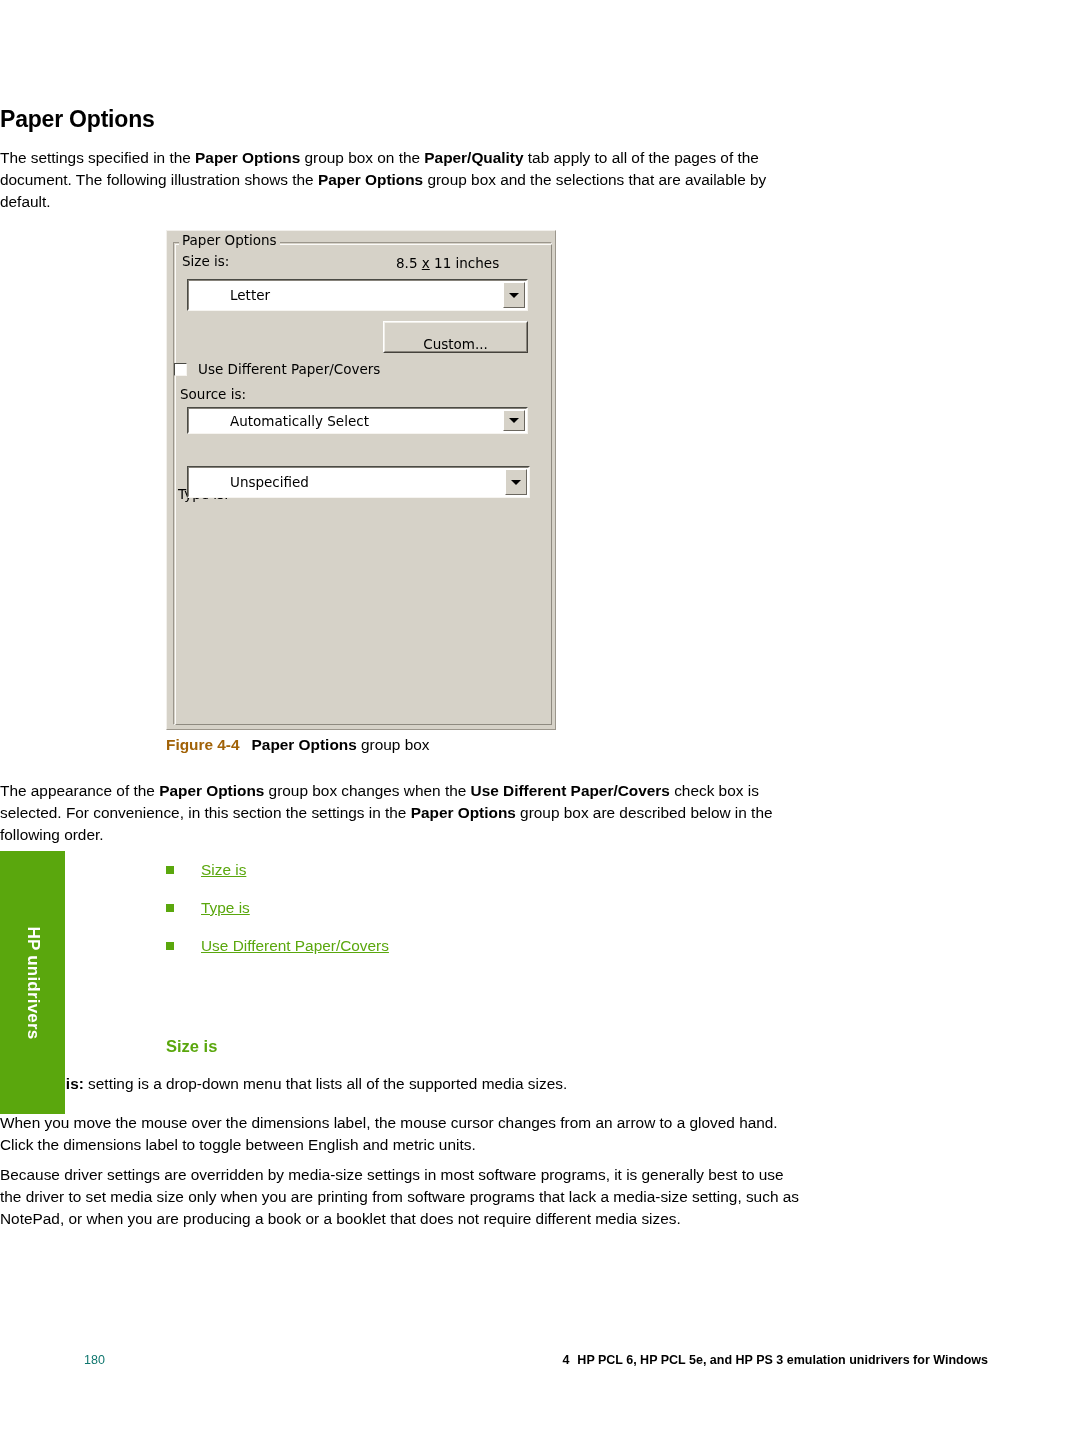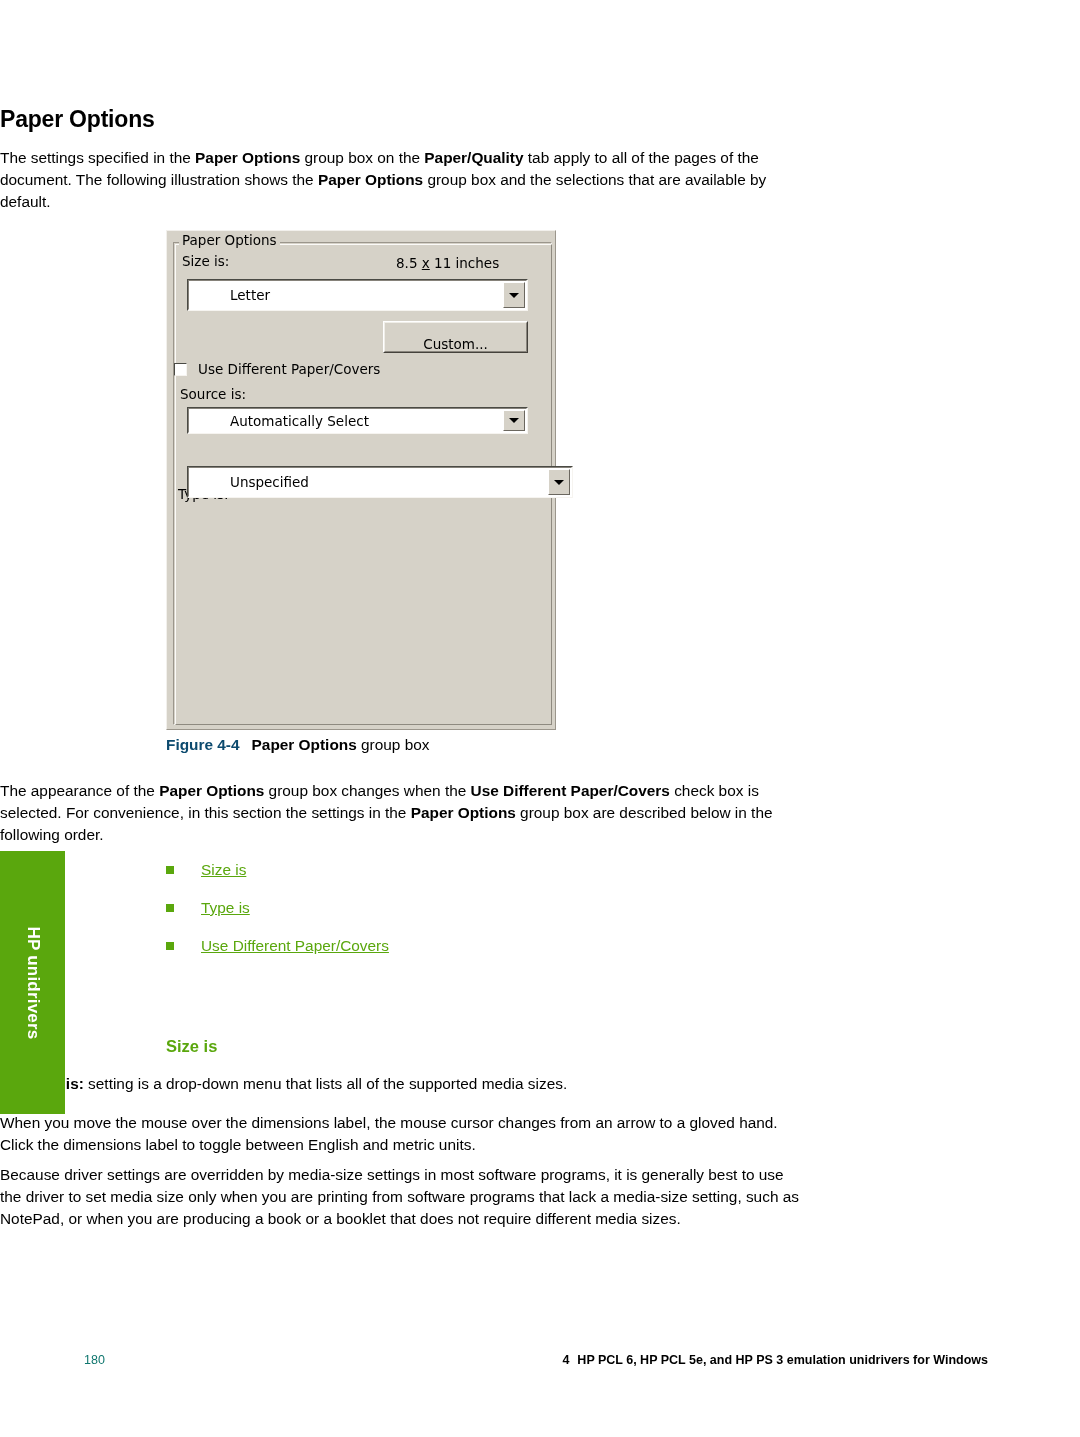--- a/index.html
+++ b/index.html
@@ -190,21 +190,21 @@
 
   
   .fig-caption {
     position: absolute;
     left: 166px;
     top: 735px;
     font-size: 15.4px;
     line-height: 20px;
     white-space: nowrap;
   }
-  .fig-caption .fig-num { color: #0c4a6e; font-weight: bold; }
+  .fig-caption .fig-num { color: #a16207; font-weight: bold; }
   .fig-caption .fig-bold { font-weight: bold; color: #000; margin-left: 12px; }
   .fig-caption .fig-rest { color: #000; }
 
   
   .bullet-list { position: absolute; left: 166px; top: 860px; }
   .bullet-item {
     position: relative;
     height: 38px;
     display: flex;
     align-items: flex-start;
@@ -327,21 +327,21 @@
     <div class="combo" style="left:20px; top:176px; width:341px; height:27px;">
       <div class="combo-inner"></div>
       <div class="combo-text">Automatically Select</div>
       <div class="combo-arrow-btn">
           <span class="tri"></span>
         </div>
     </div>
 
     <div class="dlg-label" style="left:11px; top:216px;margin-top:40px;">Type is:</div>
 
-    <div class="combo" style="left:20px; top:235px; width:386px; height:32px;">
+    <div class="combo" style="left:20px; top:235px; width:343px; height:32px;">
       <div class="combo-inner"></div>
       <div class="combo-text">Unspecified</div>
       <div class="combo-arrow-btn">
           <span class="tri"></span>
         </div>
     </div>
   </div>
 
   <div class="fig-caption">
     <span class="fig-num">Figure 4-4</span><span class="fig-bold">Paper Options</span><span class="fig-rest"> group box</span>

